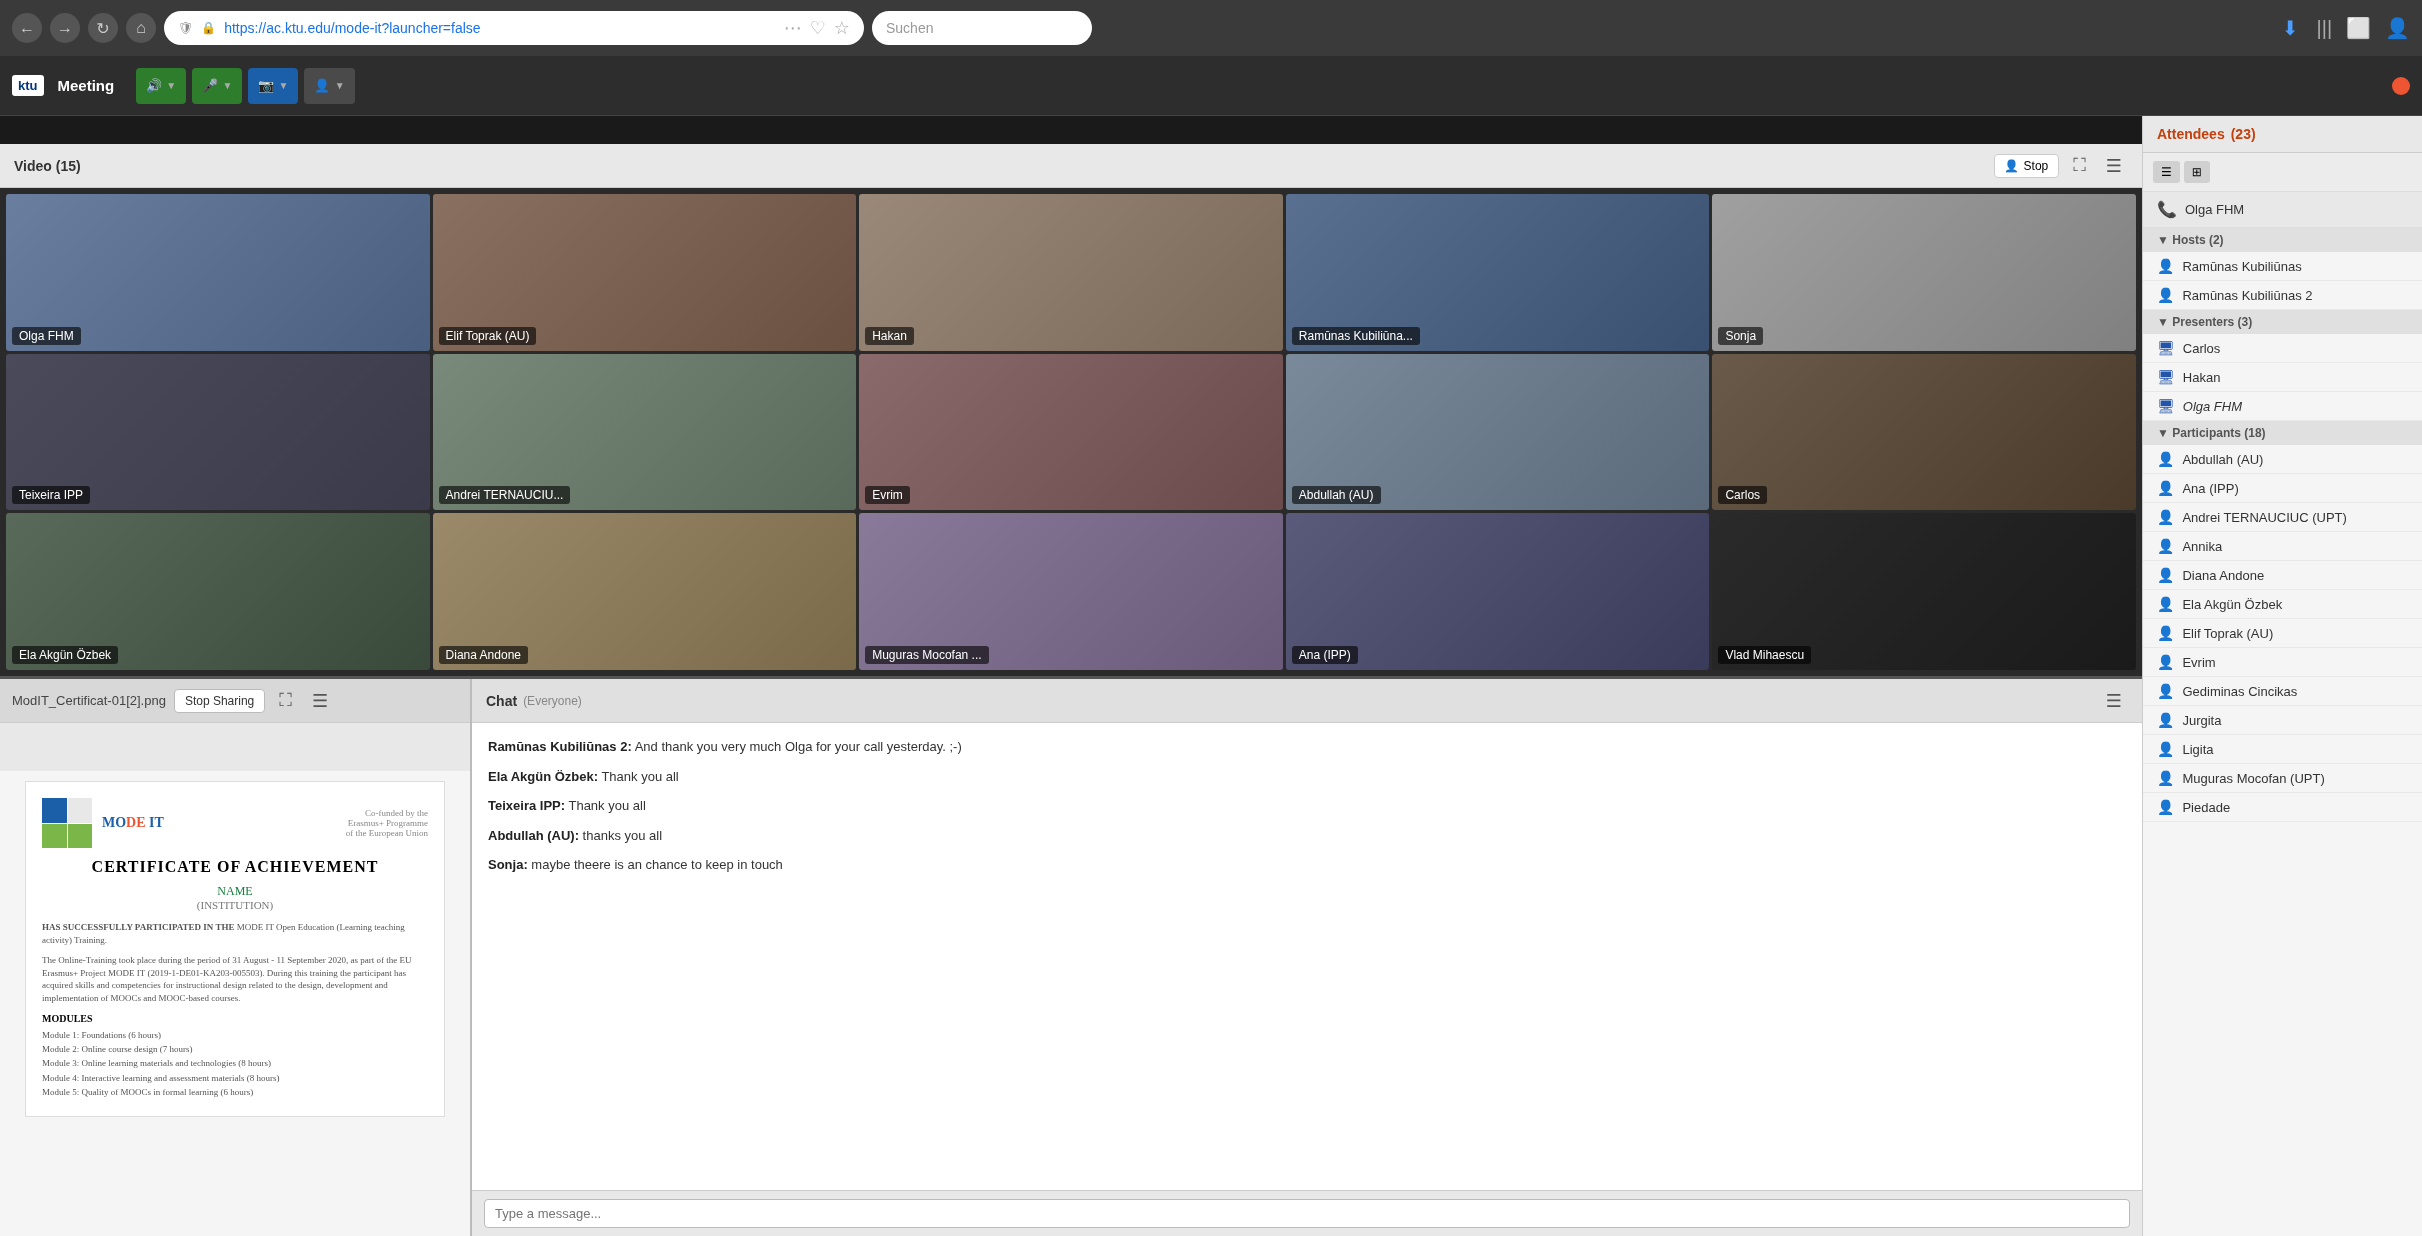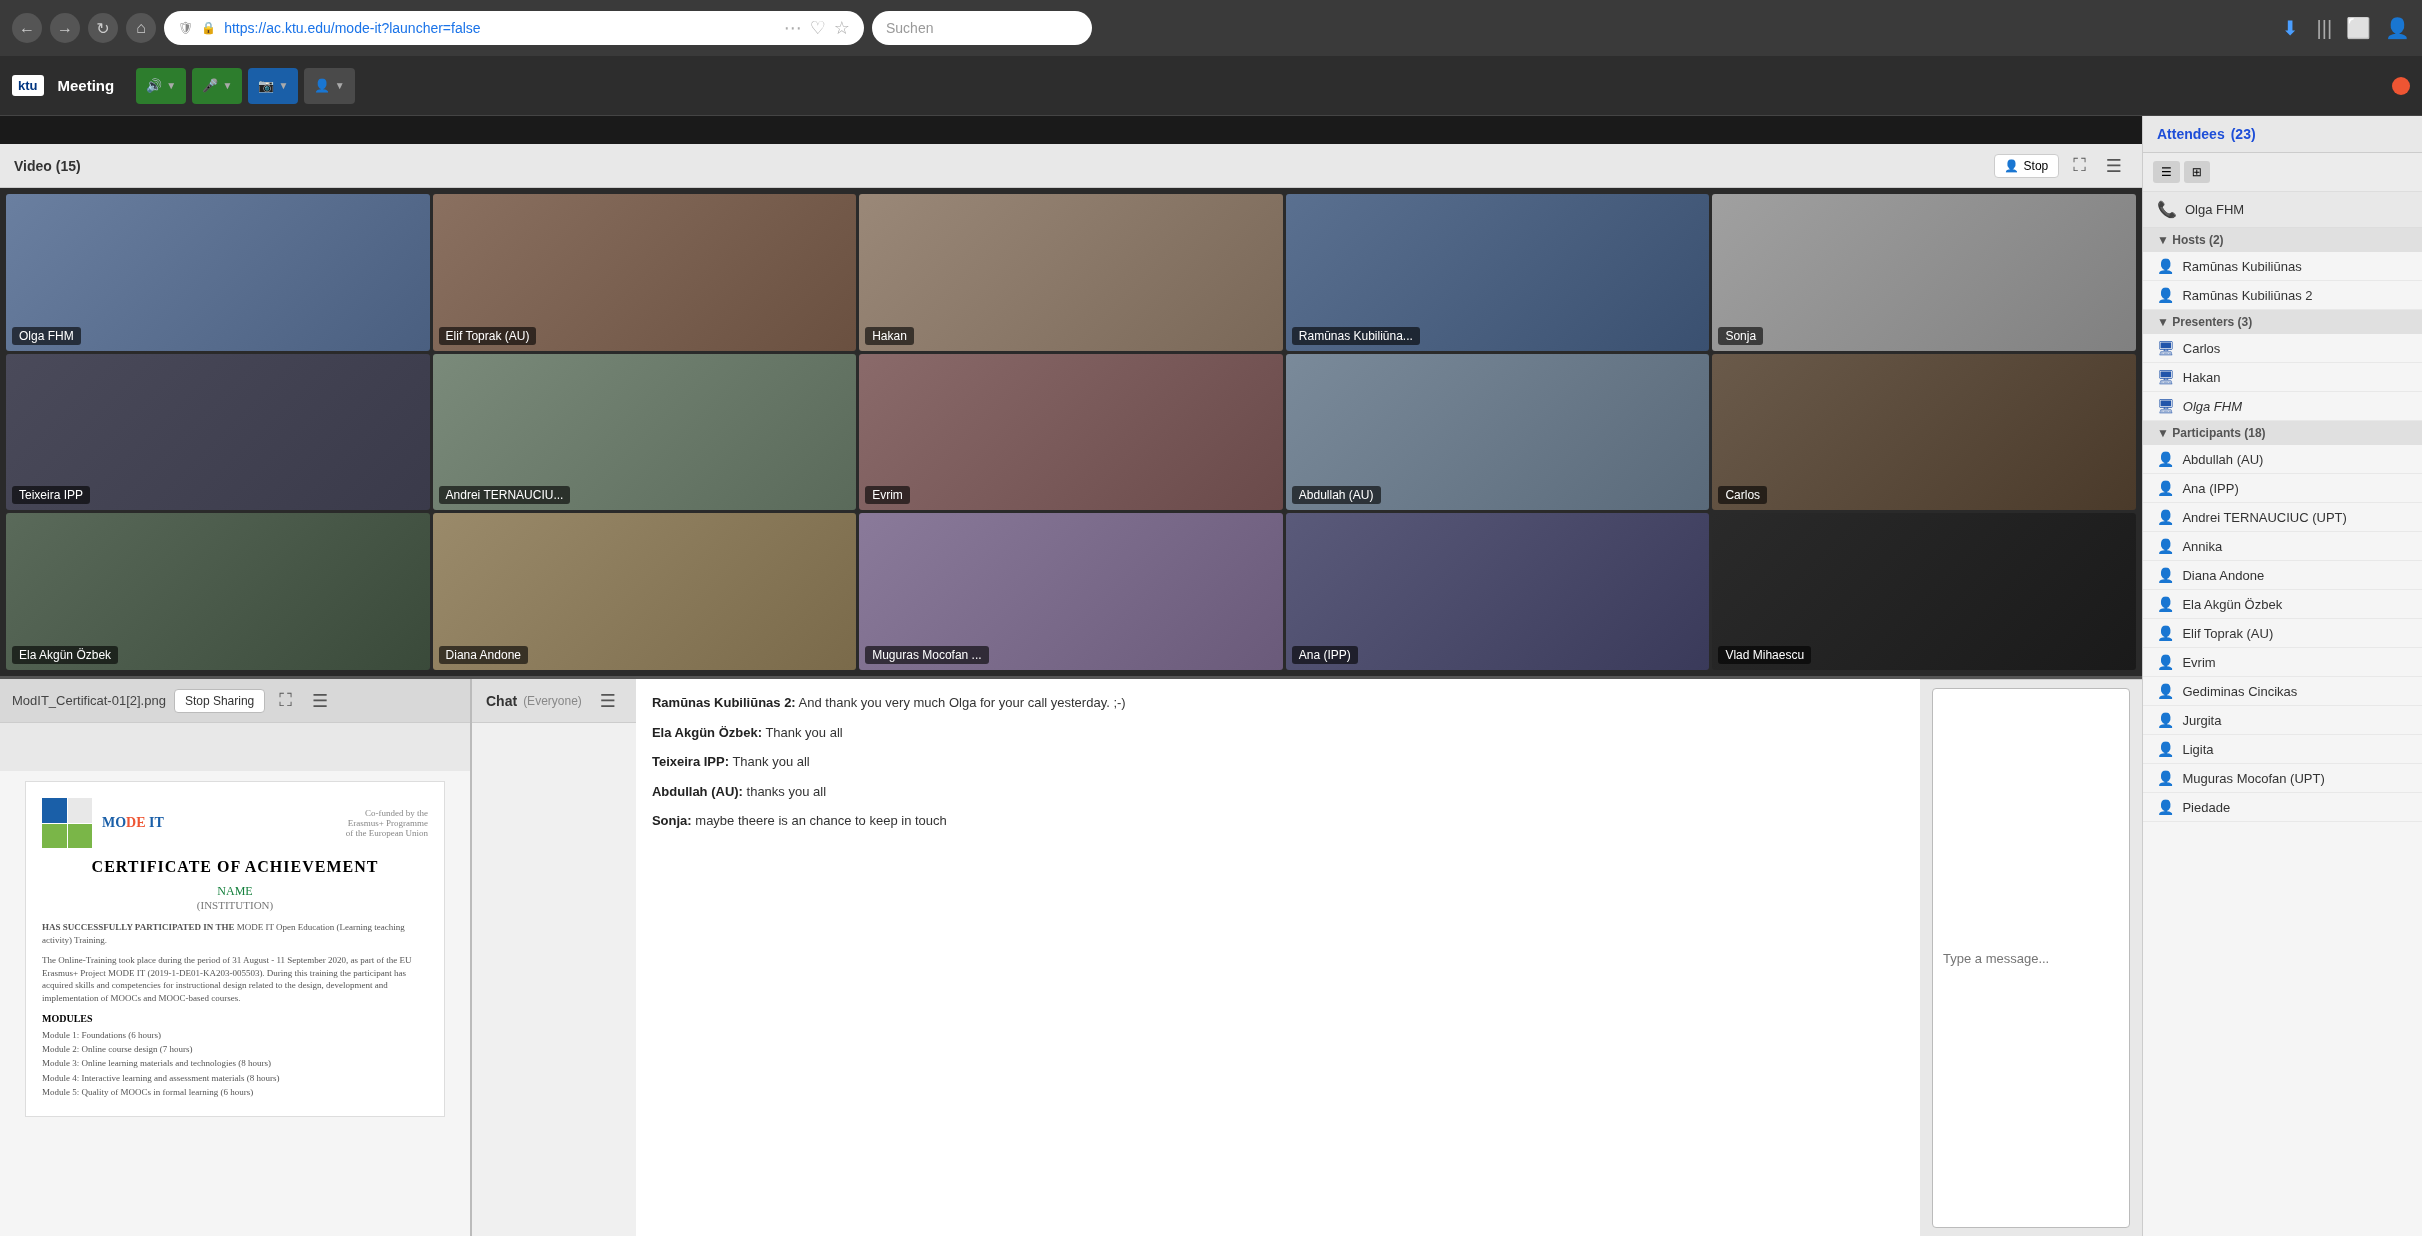--- a/index.html
+++ b/index.html
@@ -171,21 +171,21 @@
     .cert-title { font-size: 16px; font-weight: bold; text-align: center; letter-spacing: 1px; margin-bottom: 8px; }
     .cert-name-label { font-size: 12px; text-align: center; color: #15803d; }
     .cert-inst { font-size: 11px; text-align: center; color: #777; margin-bottom: 10px; }
     .cert-body { font-size: 9px; color: #555; line-height: 1.4; margin-bottom: 8px; }
     .cert-modules-title { font-size: 10px; font-weight: bold; margin-bottom: 4px; }
     .cert-module { font-size: 9px; color: #555; line-height: 1.6; }
     .cert-eu-logo { font-size: 9px; color: #888; text-align: right; }
 
     
     .chat-panel {
-      flex: 1; background: #f0f0f0; display: flex; flex-direction: row;
+      flex: 1; background: #f0f0f0; display: flex; flex-direction: column;
     }
     .chat-header {
       background: #e0e0e0; height: 44px; display: flex; align-items: center; padding: 0 14px;
       border-bottom: 1px solid #ccc; gap: 6px;
     }
     .chat-title { font-size: 14px; font-weight: bold; color: #333; }
     .chat-subtitle { font-size: 12px; color: #888; }
     .chat-messages { flex: 1; padding: 14px 16px; overflow-y: auto; display: flex; flex-direction: column; gap: 10px; background: #fff; }
     .chat-msg { font-size: 13px; line-height: 1.5; color: #333; }
     .chat-msg .sender { font-weight: bold; color: #222; }
@@ -201,21 +201,21 @@
     .attendees-panel {
       width: 280px;
       background: #f5f5f5;
       border-left: 1px solid #ccc;
       display: flex;
       flex-direction: column;
       overflow-y: auto;
     }
     .attendees-header {
       background: #e8e8e8; padding: 10px 14px; border-bottom: 1px solid #ccc;
-      font-weight: bold; font-size: 14px; color: #1d4ed8; display: flex; align-items: center; gap: 6px;
+      font-weight: bold; font-size: 14px; color: #c2410c; display: flex; align-items: center; gap: 6px;
       position: sticky; top: 0; z-index: 10;
     }
     .attendees-search { display: flex; gap: 4px; padding: 8px 10px; border-bottom: 1px solid #ddd; background: #ececec; }
     .attendees-search-btn {
       background: #d0d0d0; border: none; border-radius: 3px; padding: 4px 8px; cursor: pointer; font-size: 12px;
     }
     .attendees-active-user {
       display: flex; align-items: center; gap: 8px; padding: 8px 14px; border-bottom: 1px solid #ddd;
       background: #e8e8e8;
     }

